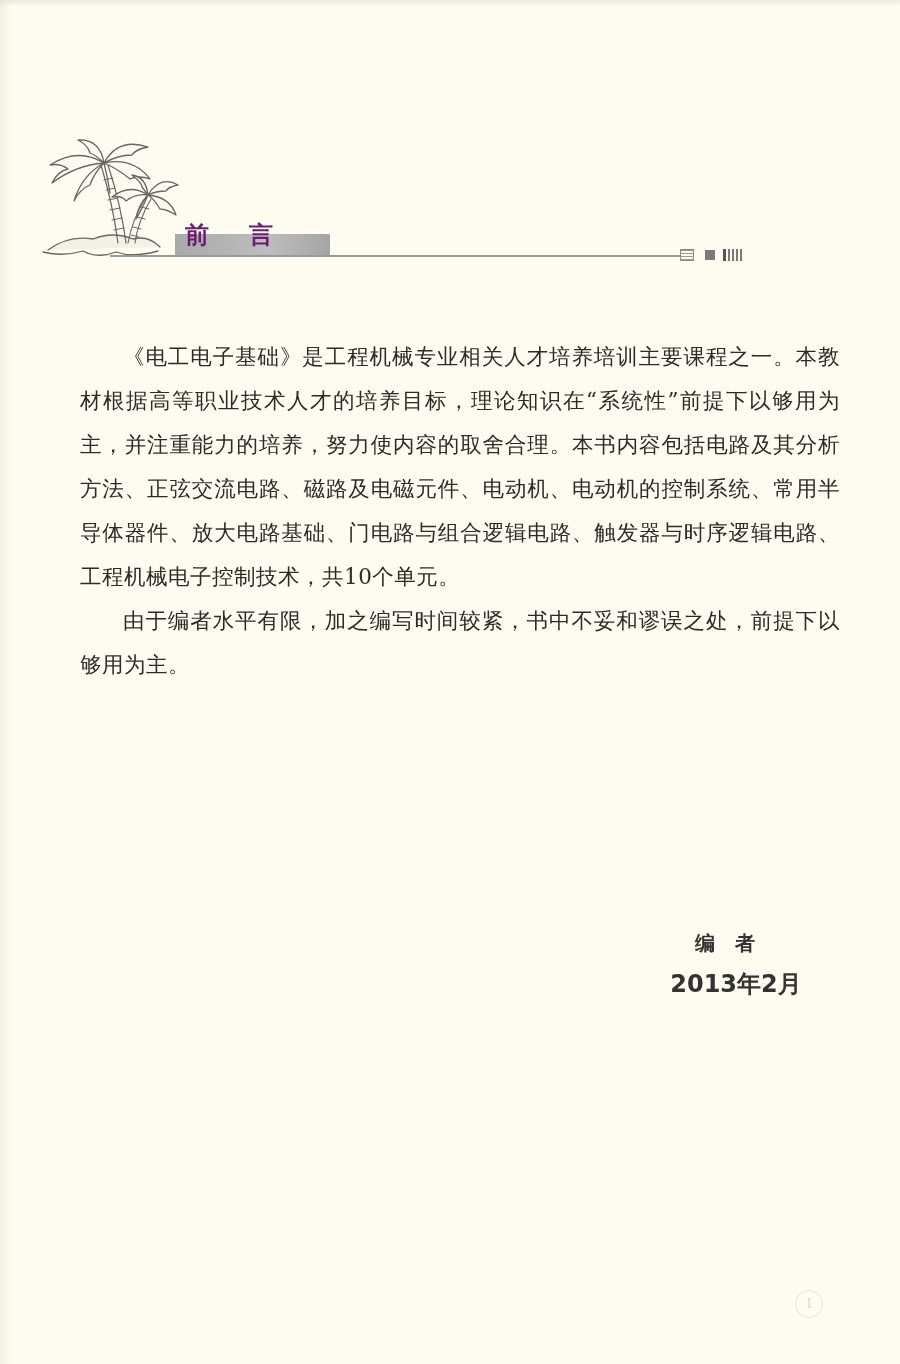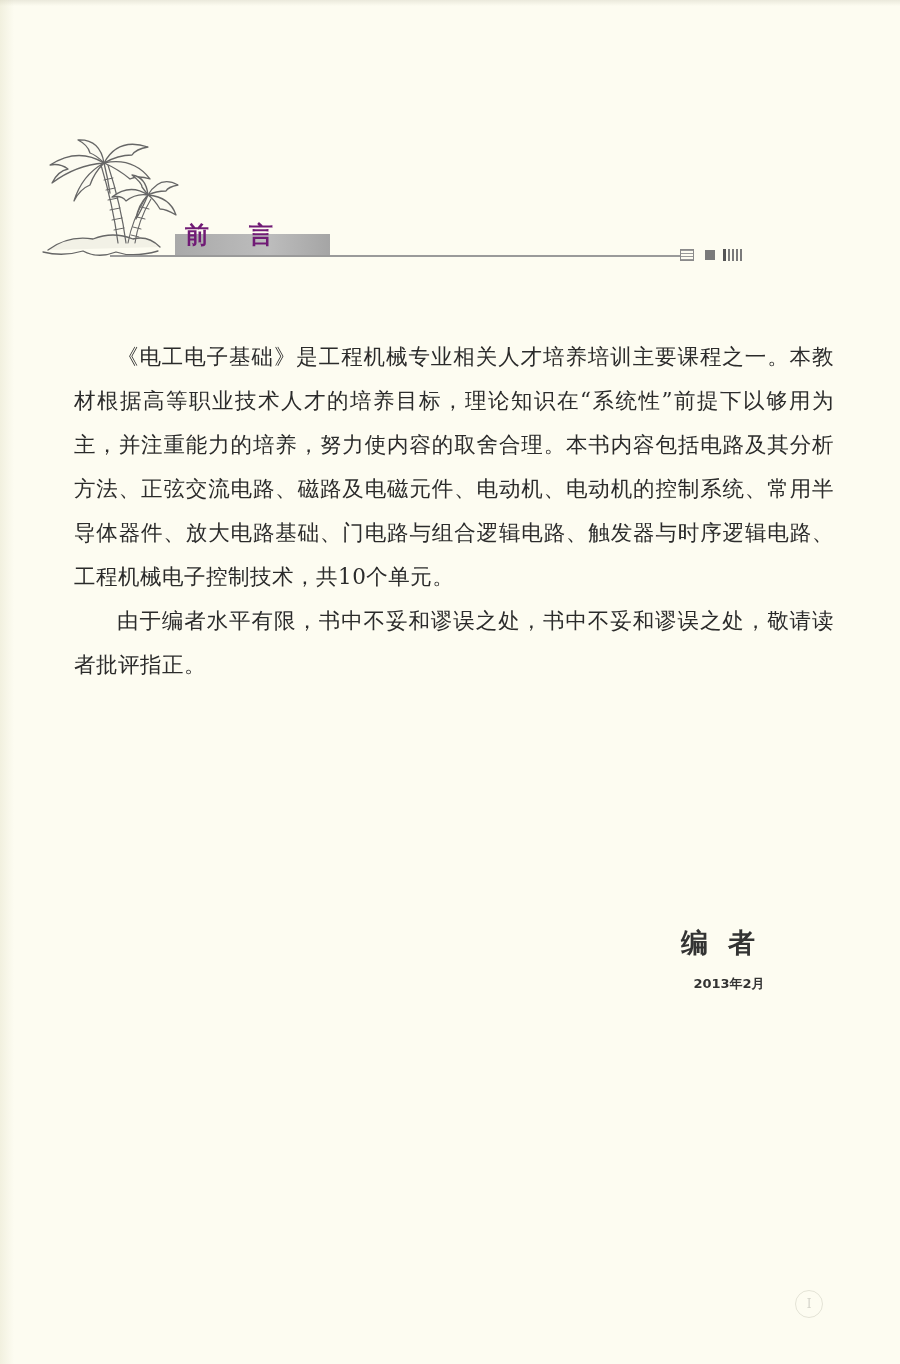--- a/index.html
+++ b/index.html
@@ -38,33 +38,33 @@
     position: absolute; left: 650px; top: 113px; height: 14px;
     display: flex; align-items: center; gap: 5px;
   }
   .rule-deco .sq1 { width: 12px; height: 10px; border: 1px solid #8a8a8a; background: repeating-linear-gradient(0deg,#999 0 1px,transparent 1px 3px); }
   .rule-deco .sq2 { width: 10px; height: 10px; background: #7a7a7a; margin-left: 6px; }
   .rule-deco .bars { display: flex; gap: 2px; margin-left: 3px; }
   .rule-deco .bars span { width: 2px; height: 12px; background: #7a7a7a; display: block; }
   .rule-deco .bars span:first-child { width: 3px; background: #555; }
 
   .body-text {
-    position: absolute; left: 74px; top: 335px; width: 760px;
+    position: absolute; left: 80px; top: 335px; width: 760px;
     font-size: 21.5px; line-height: 44px; letter-spacing: 0.5px;
     text-align: justify; color: #2b2b2b;
   }
   .body-text p { margin: 0; text-indent: 2em; }
   .body-text p + p { margin-top: 0px; }
   .sign {
     position: absolute; right: 125px; top: 925px;
     text-align: center; font-family: "DejaVu Sans", sans-serif;
     font-weight: bold; color: #333;
   }
-  .sign .author { font-size: 27px; letter-spacing: 20px; margin-left: 28px; display: block; line-height: 36px; }
-  .sign .date { font-size: 13px; display: block; line-height: 38px; margin-top: 4px; margin-right: -30px; }
+  .sign .author { font-size: 20px; letter-spacing: 20px; margin-left: 28px; display: block; line-height: 36px; }
+  .sign .date { font-size: 24px; display: block; line-height: 38px; margin-top: 4px; margin-right: -30px; }
   .page-num {
     position: absolute; left: 795px; top: 1290px; width: 26px; height: 26px;
     border: 1px solid rgba(150,150,130,0.25); border-radius: 50%;
     color: rgba(120,120,110,0.3); font-size: 12px; text-align: center; line-height: 26px;
   }
 </style>
 </head>
 <body>
 
 <div class="page-bg"></div>
@@ -109,21 +109,21 @@
         <span></span>
         <span></span>
         <span></span>
         <span></span>
       </span>
   </div>
 </div>
 
 <div class="body-text">
   <p>《电工电子基础》是工程机械专业相关人才培养培训主要课程之一。本教材根据高等职业技术人才的培养目标，理论知识在“系统性”前提下以够用为主，并注重能力的培养，努力使内容的取舍合理。本书内容包括电路及其分析方法、正弦交流电路、磁路及电磁元件、电动机、电动机的控制系统、常用半导体器件、放大电路基础、门电路与组合逻辑电路、触发器与时序逻辑电路、工程机械电子控制技术，共10个单元。</p>
-  <p>由于编者水平有限，书中不妥和谬误之处，书中不妥和谬误之处，敬请读者批评指正。</p>
+  <p>由于编者水平有限，加之编写时间较紧，书中不妥和谬误之处，前提下以够用为主。</p>
 </div>
 
 <div class="sign">
   <span class="author">编者</span>
   <span class="date">2013年2月</span>
 </div>
 
 <div class="page-num">Ⅰ</div>
 
 </body></html>

